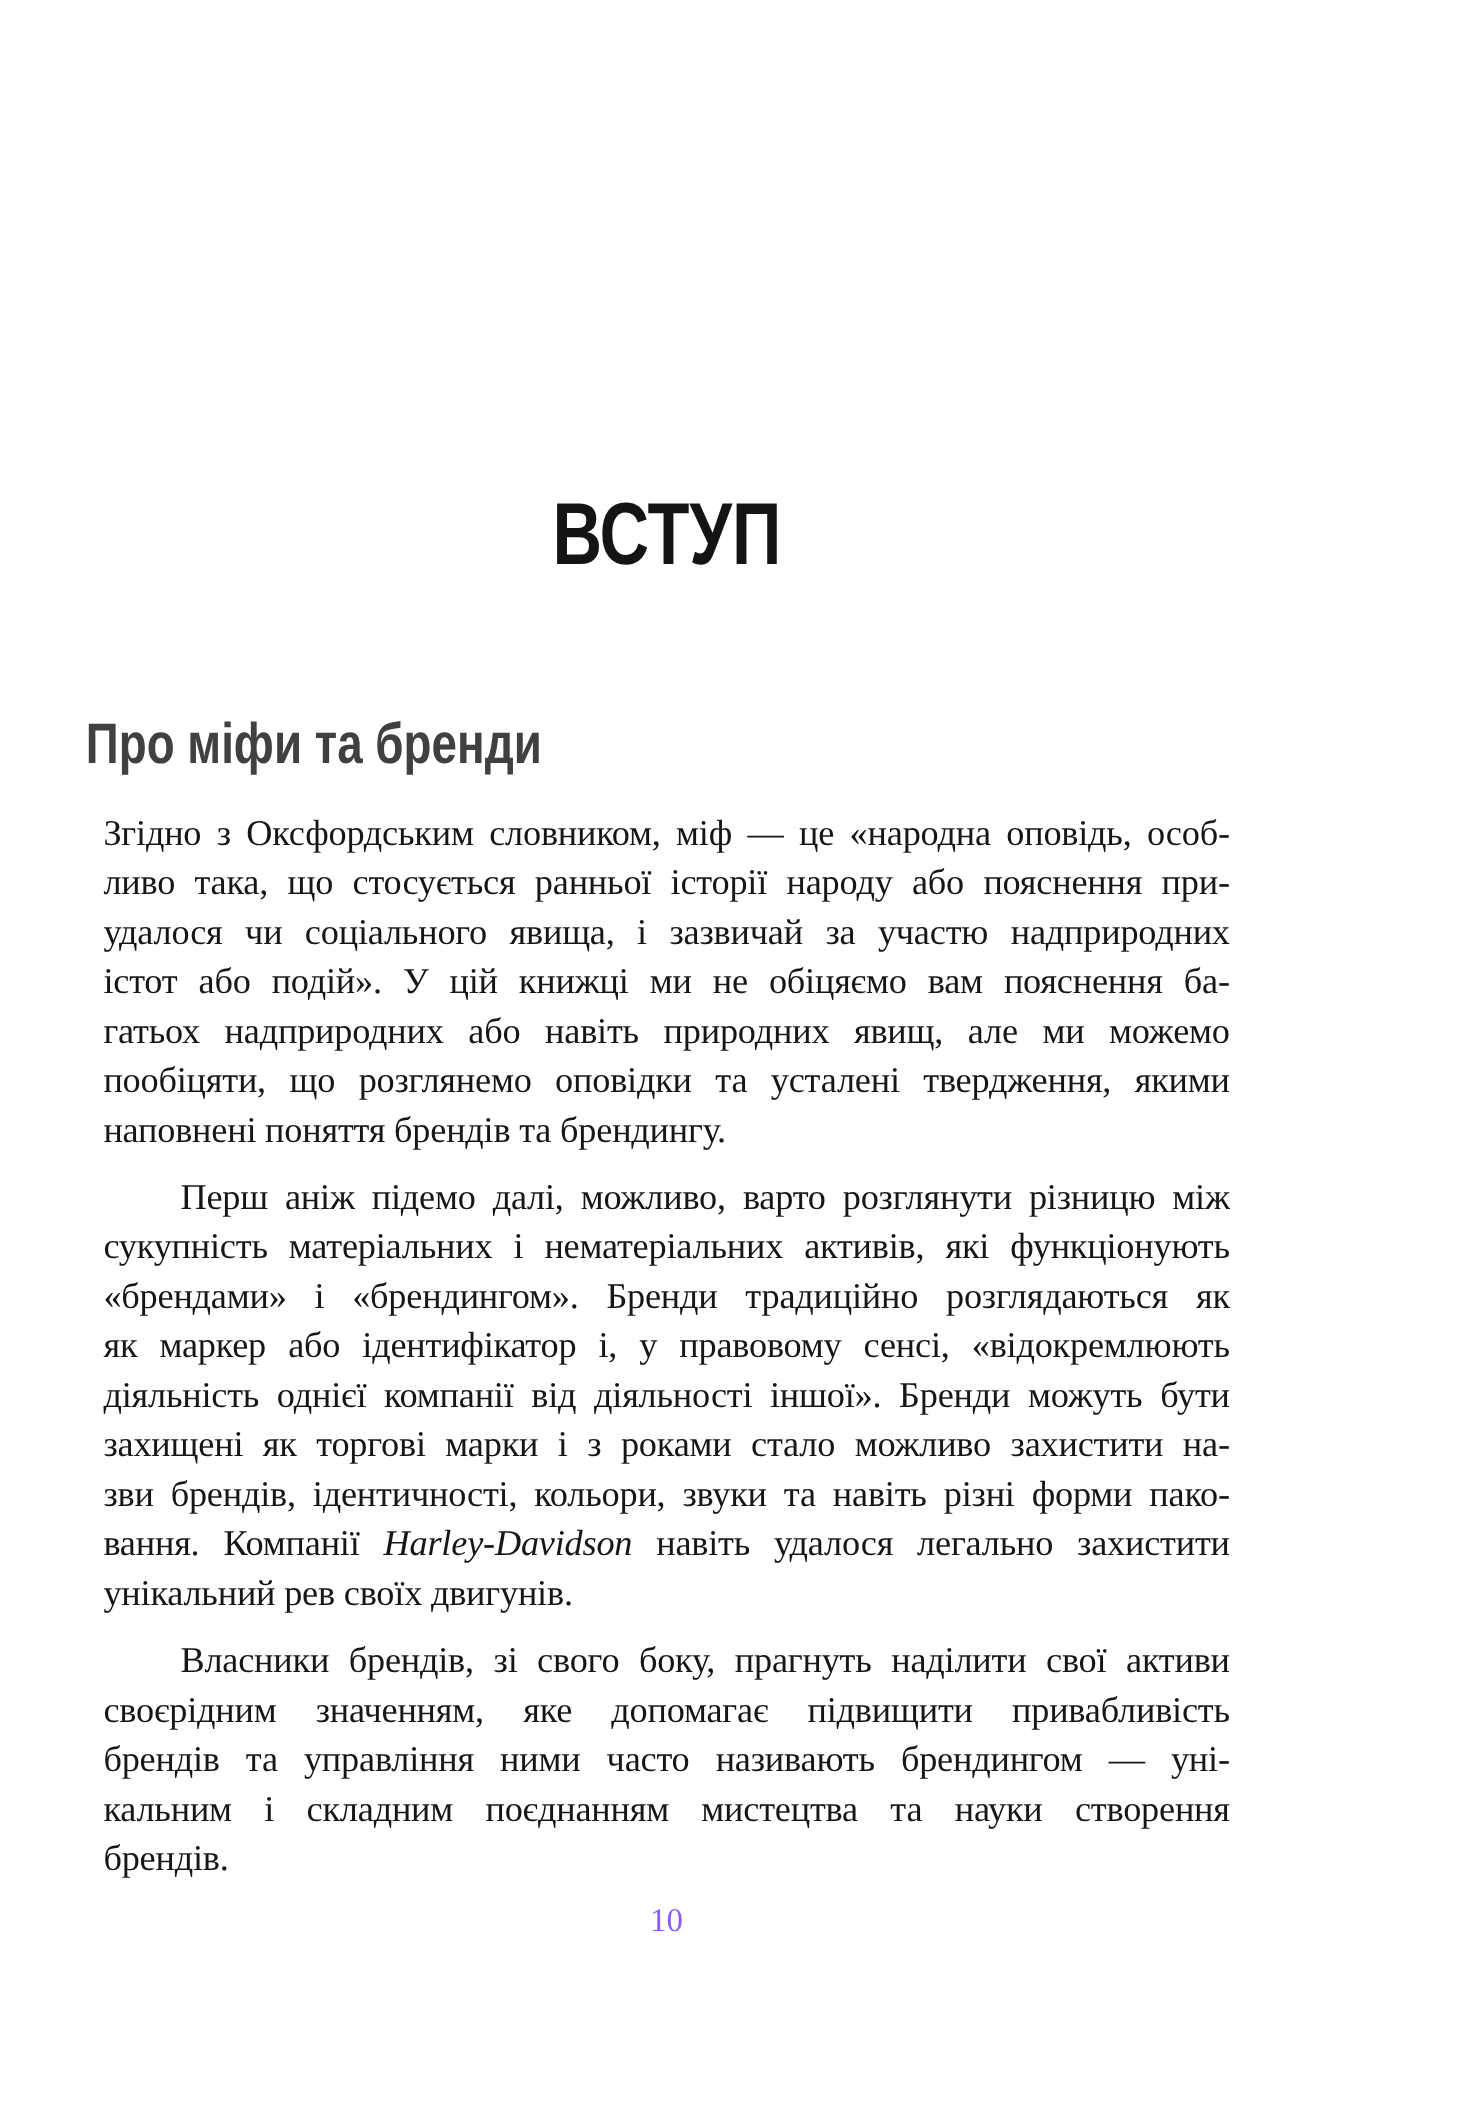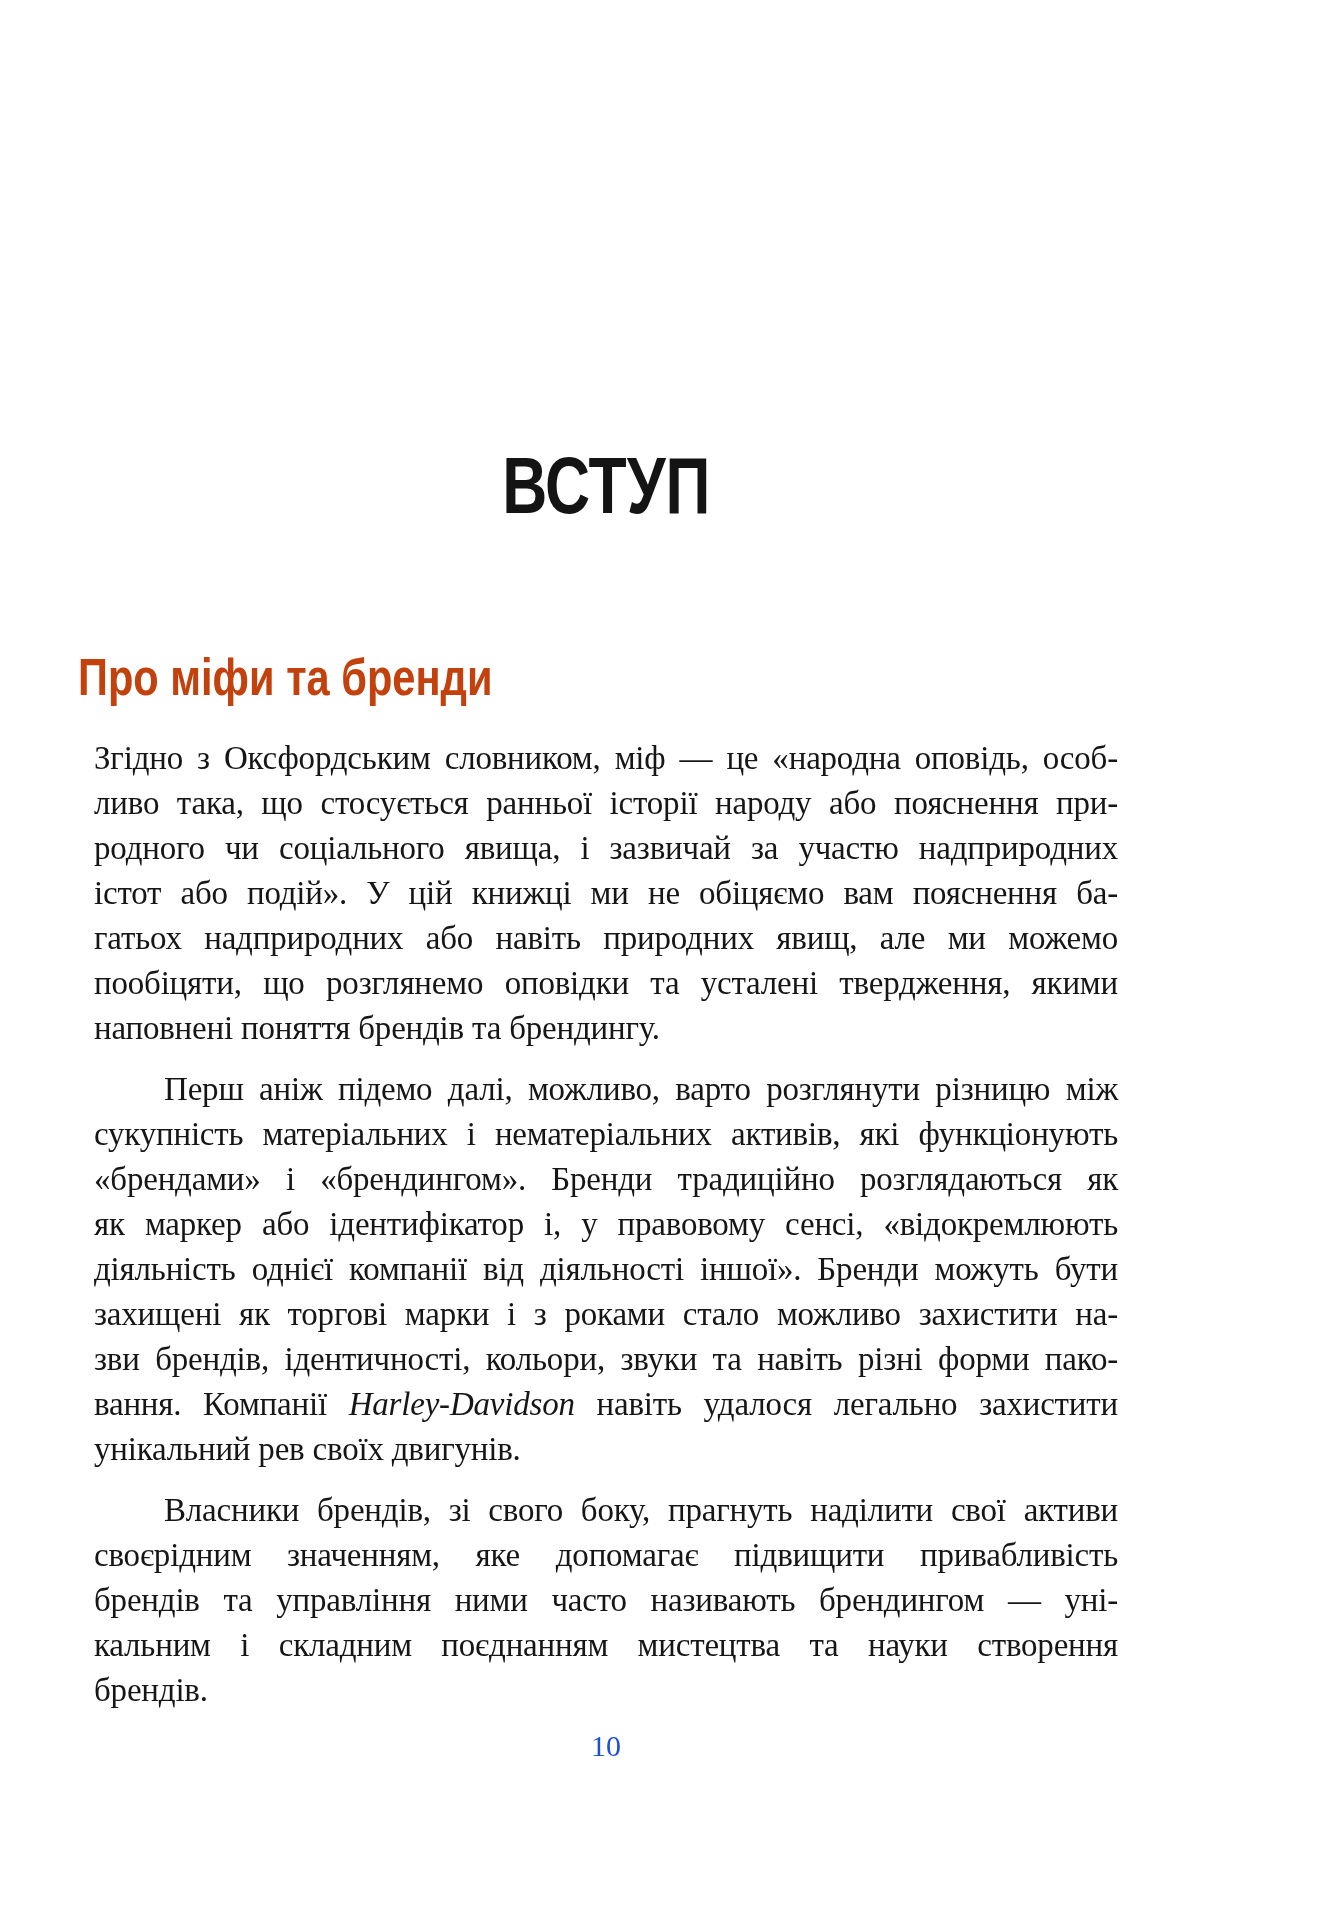--- a/index.html
+++ b/index.html
@@ -42,21 +42,21 @@
     white-space: nowrap;
   }
   .section-heading {
     margin: 122px 0 0 0;
     height: 58px;
     line-height: 58px;
     font-family: "Liberation Sans", sans-serif;
     font-weight: 700;
     font-size: 52px;
     text-align: left;
-    color: #c2410c;
+    color: #404040;
   }
   .section-heading .condensed {
     display: inline-block;
     transform: scaleX(0.8);
     transform-origin: left bottom;
     white-space: nowrap;
   }
   .body-text {
     margin-top: 30px;
     font-size: 33px;
@@ -83,39 +83,39 @@
   }
   .line i {
     font-style: italic;
   }
   .page-footer {
     margin-top: 6px;
     width: 1056px;
     text-align: center;
     font-size: 30px;
     line-height: 34px;
-    color: #1d4ed8;
+    color: #8b5cf6;
   }
 </style>
 </head>
 <body>
 
 <div class="page">
   <div class="text-block">
 
     <h1 class="chapter-title"><span class="condensed">ВСТУП</span></h1>
 
     <h2 class="section-heading"><span class="condensed">Про міфи та бренди</span></h2>
 
     <div class="body-text">
 
     <div class="paragraph">
           <div class="line">Згідно з Оксфордським словником, міф — це «народна оповідь, особ-</div>
           <div class="line">ливо така, що стосується ранньої історії народу або пояснення при-</div>
-          <div class="line">родного чи соціального явища, і зазвичай за участю надприродних</div>
+          <div class="line">удалося чи соціального явища, і зазвичай за участю надприродних</div>
           <div class="line">істот або подій». У цій книжці ми не обіцяємо вам пояснення ба-</div>
           <div class="line">гатьох надприродних або навіть природних явищ, але ми можемо</div>
           <div class="line">пообіцяти, що розглянемо оповідки та усталені твердження, якими</div>
           <div class="line last">наповнені поняття брендів та брендингу.</div>
         </div>
         <div class="paragraph indented">
           <div class="line">Перш аніж підемо далі, можливо, варто розглянути різницю між</div>
           <div class="line">сукупність матеріальних і нематеріальних активів, які функціонують</div>
           <div class="line">«брендами» і «брендингом». Бренди традиційно розглядаються як</div>
           <div class="line">як маркер або ідентифікатор і, у правовому сенсі, «відокремлюють</div>

